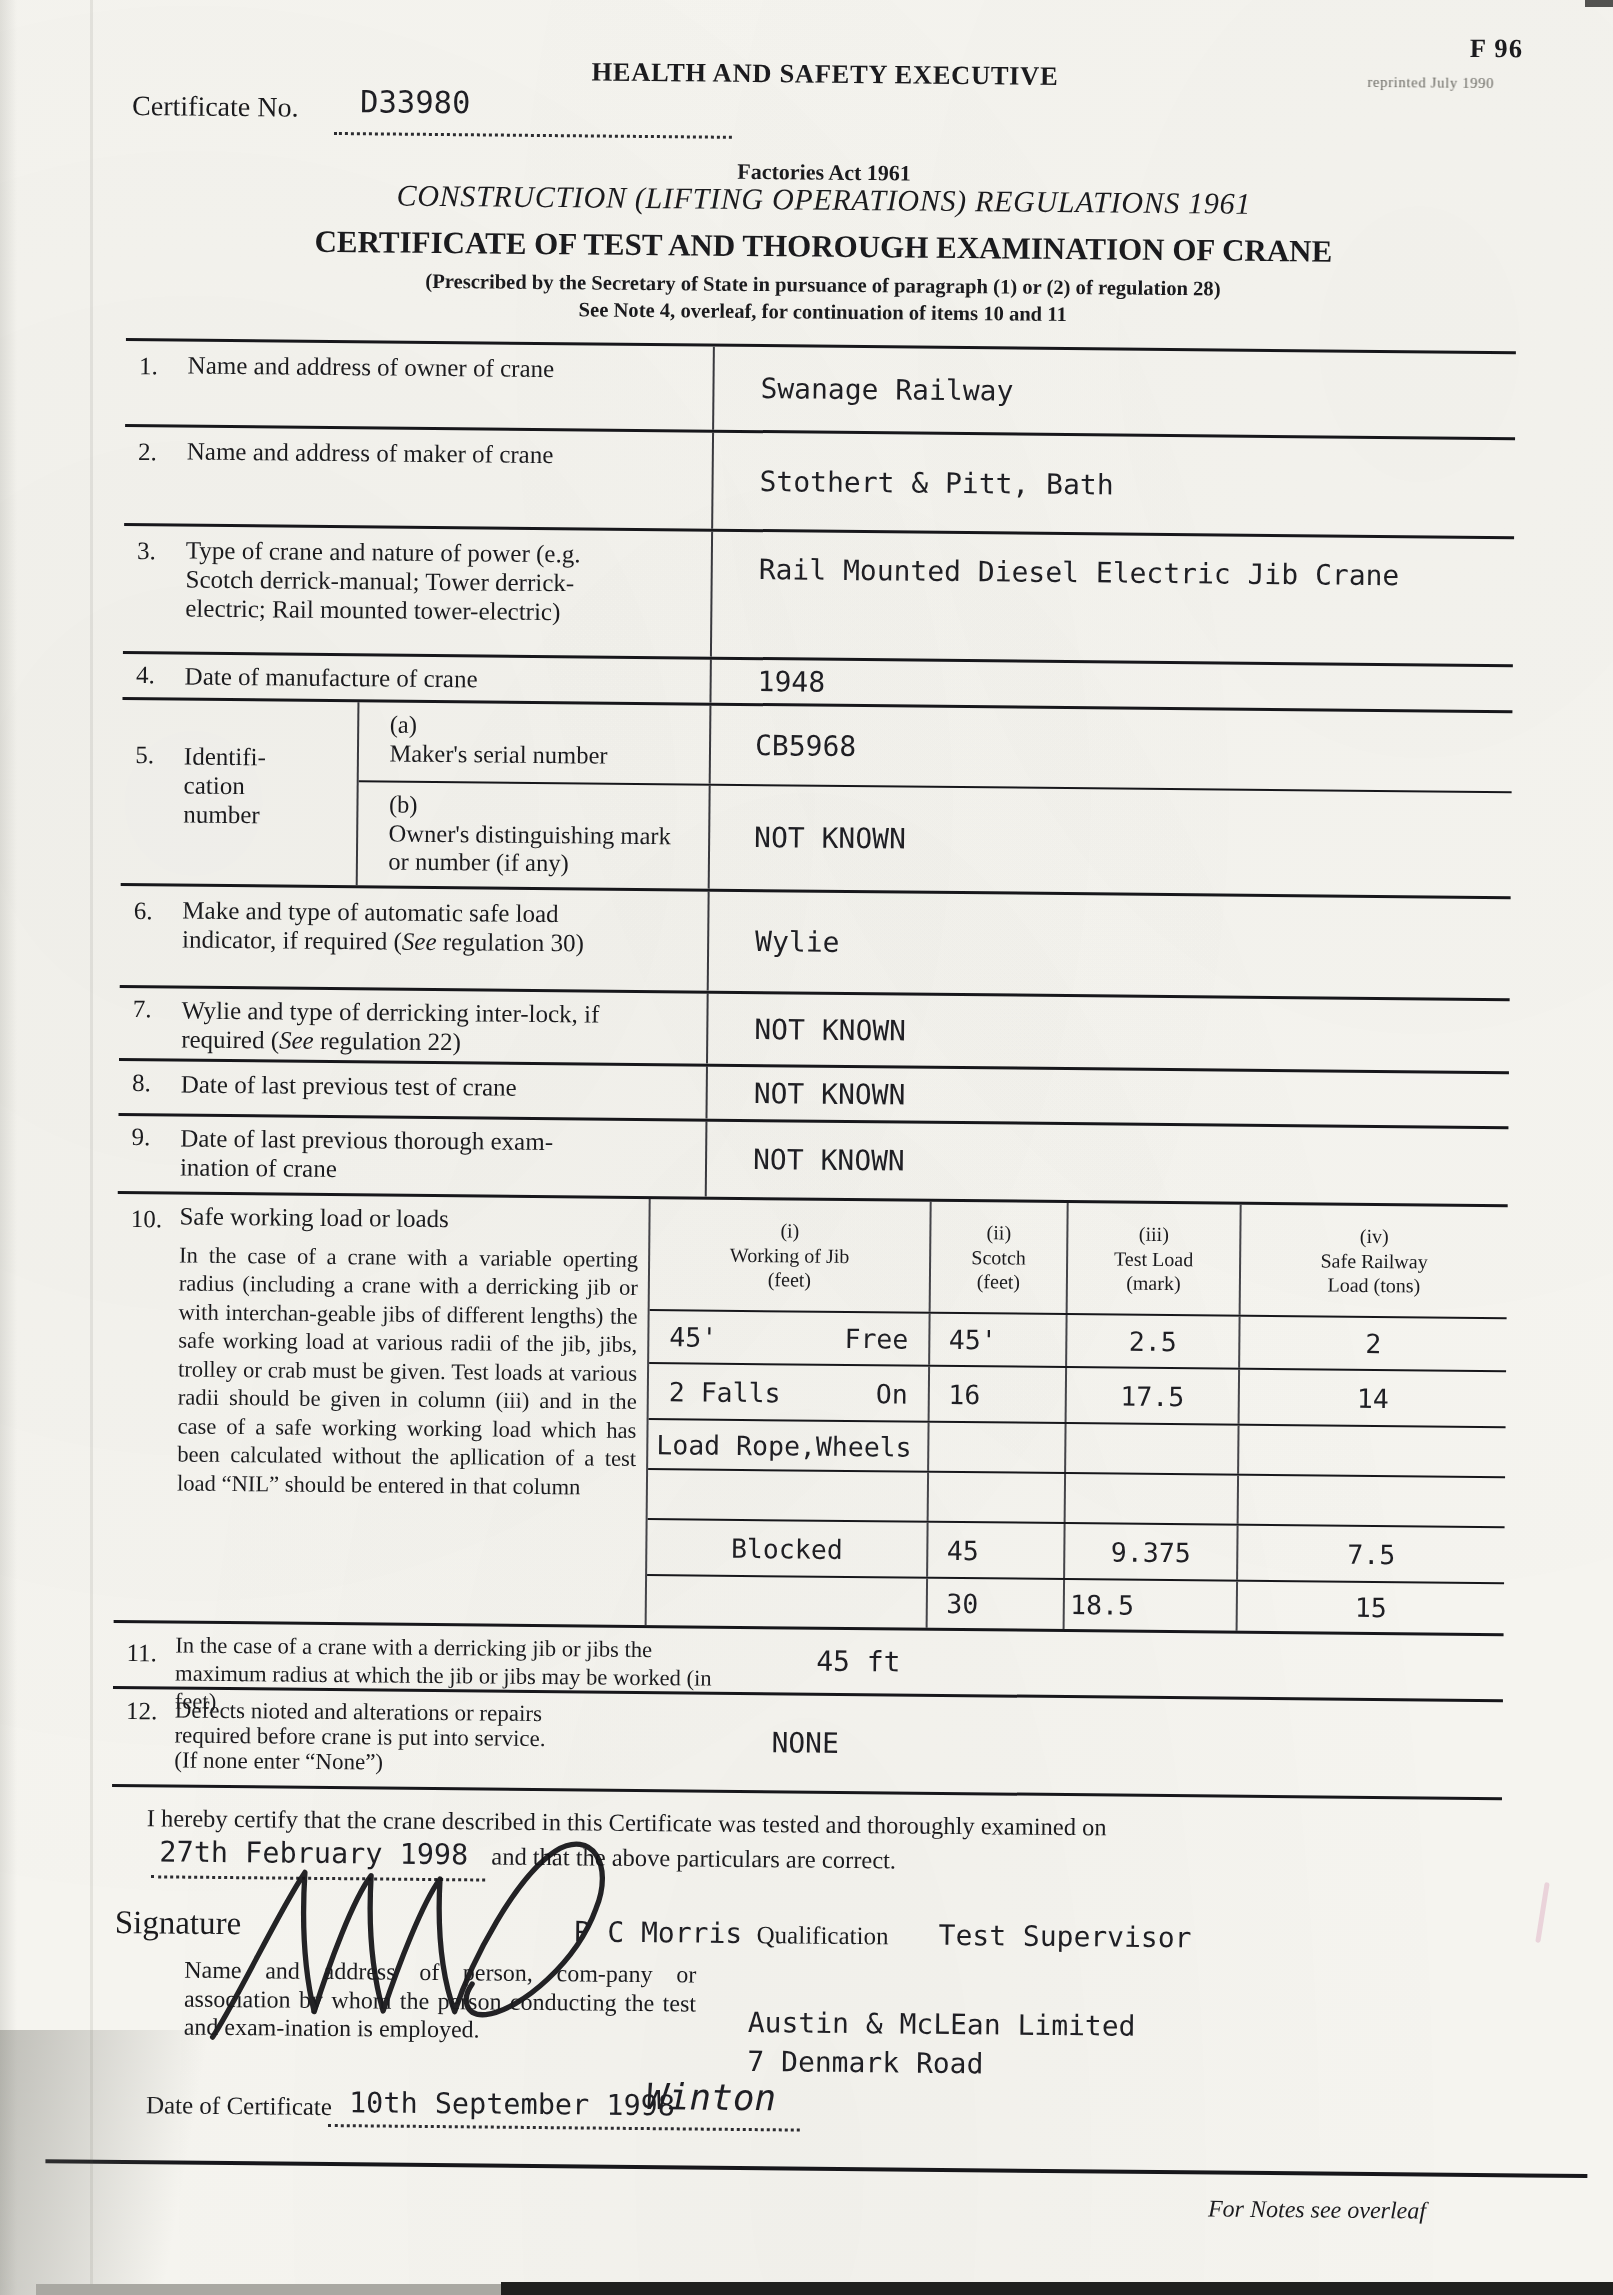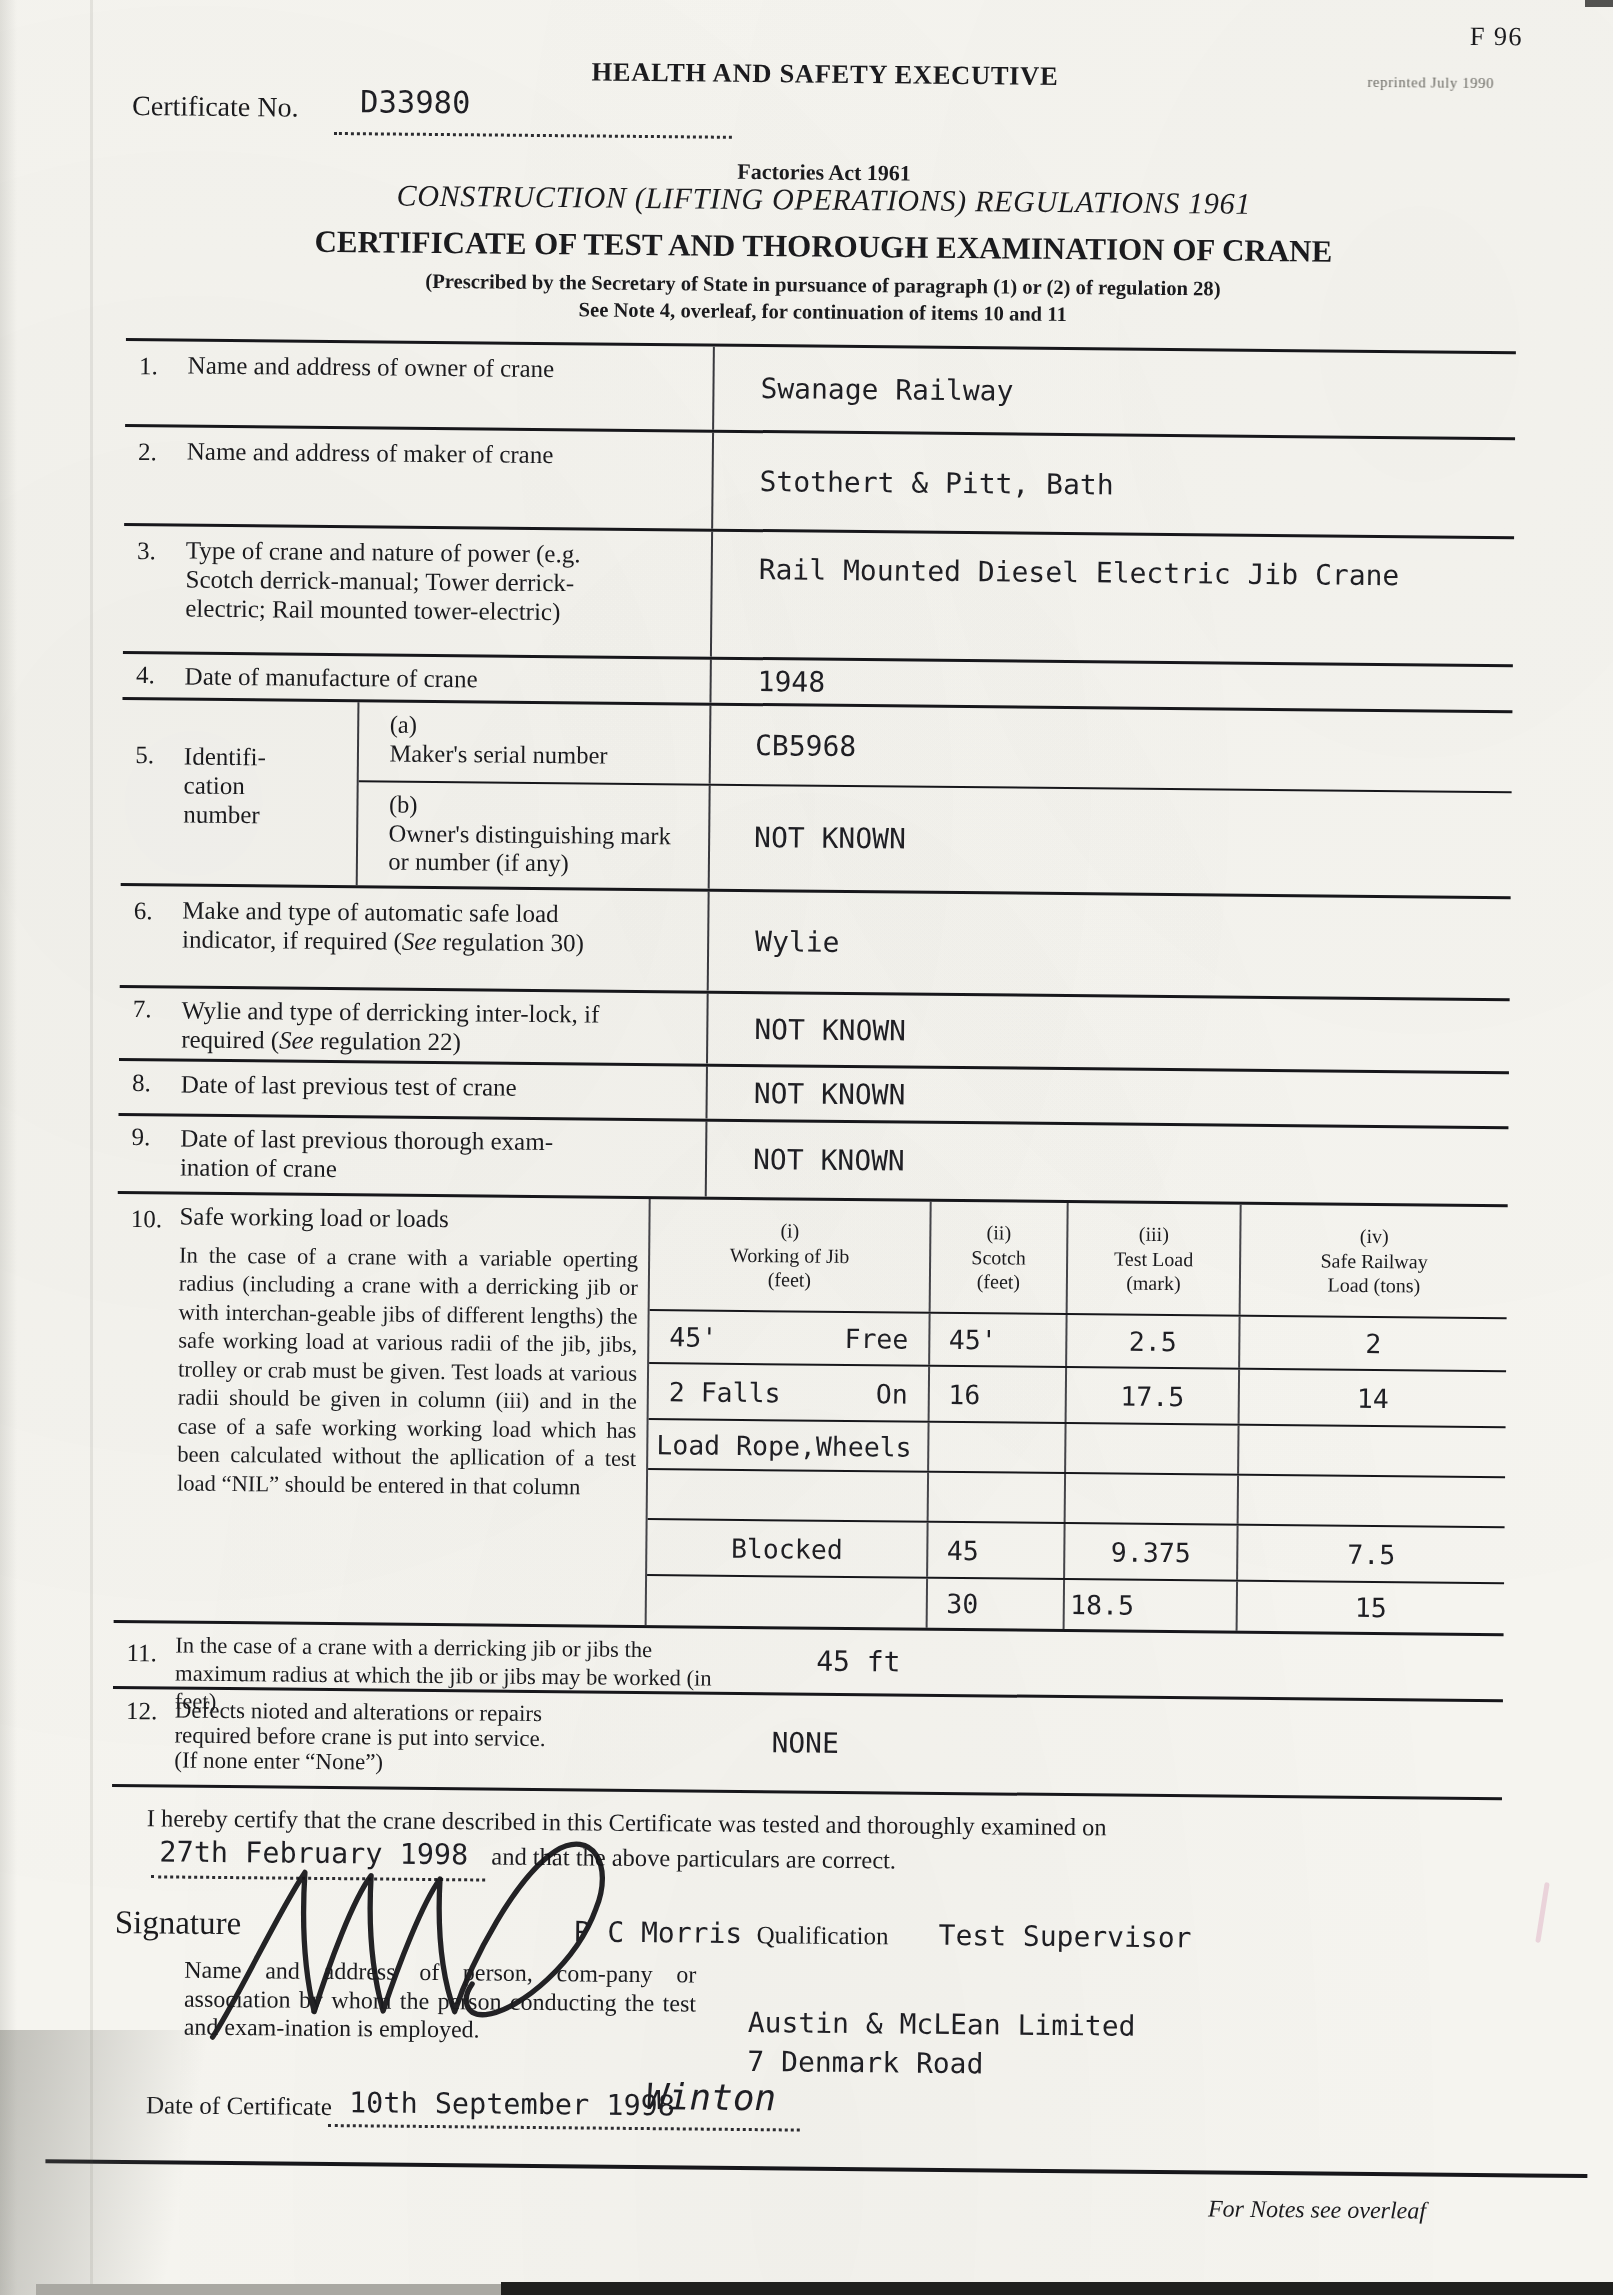--- a/index.html
+++ b/index.html
@@ -15,21 +15,21 @@
   }
   .sheet{position:absolute;left:0;top:0;width:1614px;height:2295px;
     transform:rotate(0.55deg);transform-origin:126px 332px;}
   .abs{position:absolute;}
   .serif{font-family:"Liberation Serif", serif;}
   .mono{font-family:"DejaVu Sans Mono", monospace;white-space:pre;color:#1f1f24;}
   .it{font-style:italic;}
   .center-band{left:126px;width:1393px;text-align:center;}
 
   
-  .form-code{left:1467px;top:8px;font-size:26.5px;font-weight:normal;letter-spacing:1.3px;}
+  .form-code{left:1467px;top:20px;font-size:26.5px;font-weight:bold;letter-spacing:1.3px;}
   .org{top:52px;font-size:26.5px;font-weight:bold;letter-spacing:0.7px;}
   .reprint{left:1365px;top:62px;font-size:14.6px;color:#6b6a64;filter:blur(0.3px);letter-spacing:0.7px;}
   .certno-label{left:130px;top:90px;font-size:28px;}
   .certno-value{left:358px;top:82px;font-size:30.5px;}
   .certno-dots{left:332px;top:130px;width:398px;height:0;border-top:3.3px dotted #2c2c30;}
 
   .act{top:153px;font-size:22px;font-weight:bold;}
   .regs{top:176px;font-size:30px;font-style:italic;letter-spacing:0.7px;}
   .main-title{top:222px;font-size:31px;font-weight:bold;}
   .prescribed{top:267px;font-size:20.6px;font-weight:bold;}

